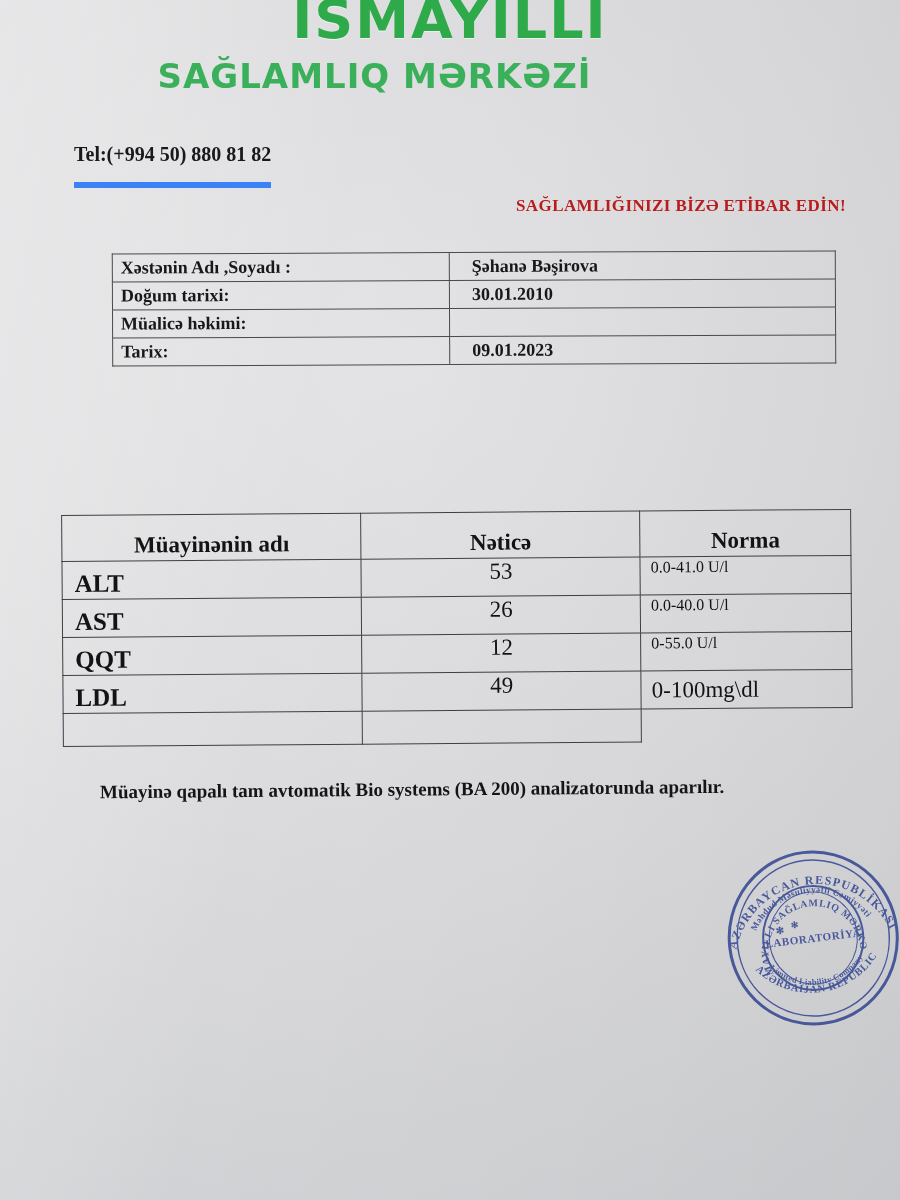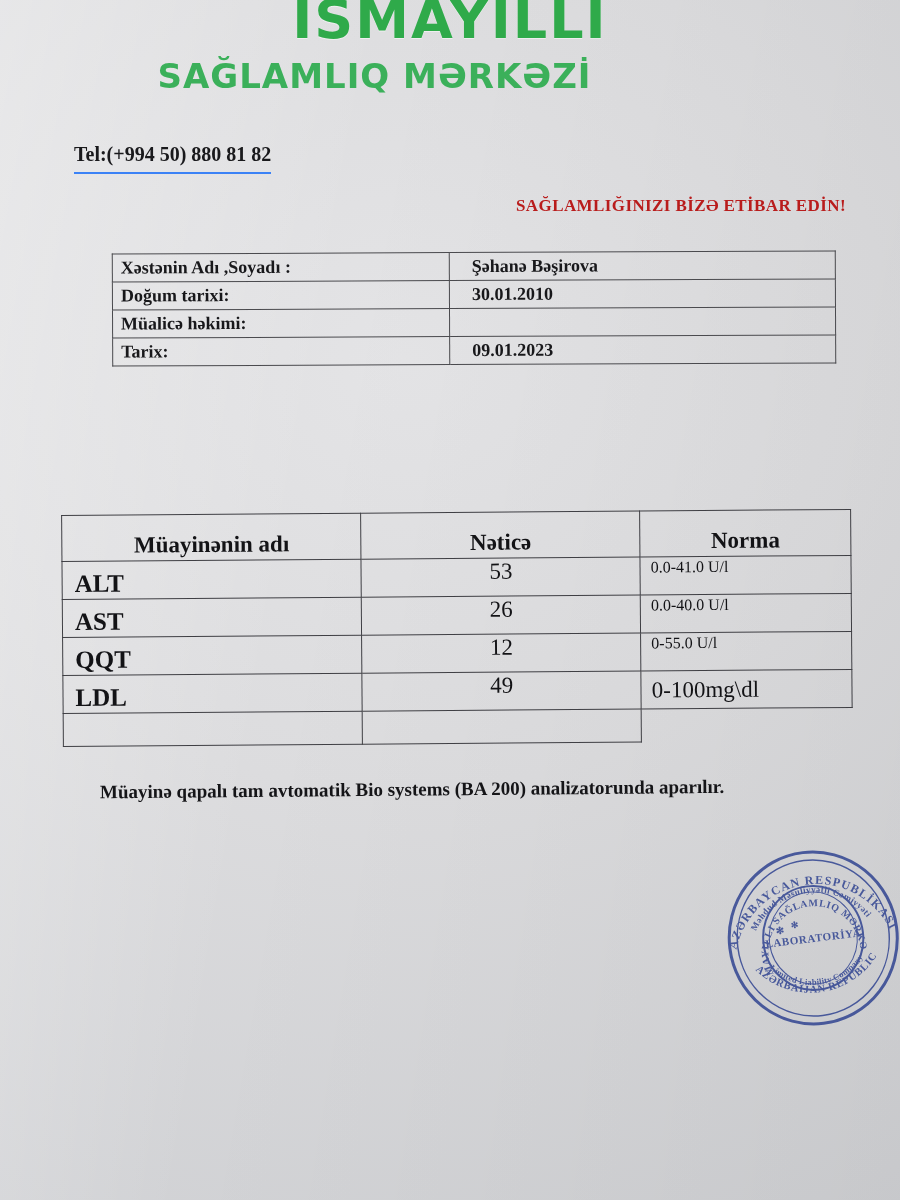--- a/index.html
+++ b/index.html
@@ -65,22 +65,22 @@
     align-items: baseline;
     font-weight: bold;
     font-size: 20px;
     color: #19191c;
   }
   .addr-row .addr {
     border-bottom: 2px solid #3b9a4e;
     padding-bottom: 1px;
   }
   .addr-row .tel {
-    border-bottom: 2px solid #3b82f6;
-    padding-bottom: 6px;
+    border-bottom: 6px solid #3b82f6;
+    padding-bottom: 16px;
     text-align: right;
   }
   .slogan {
     position: absolute;
     top: 196px;
     left: 516px;
     font-weight: bold;
     font-size: 17px;
     letter-spacing: 0.4px;
     color: #b91c1c;

